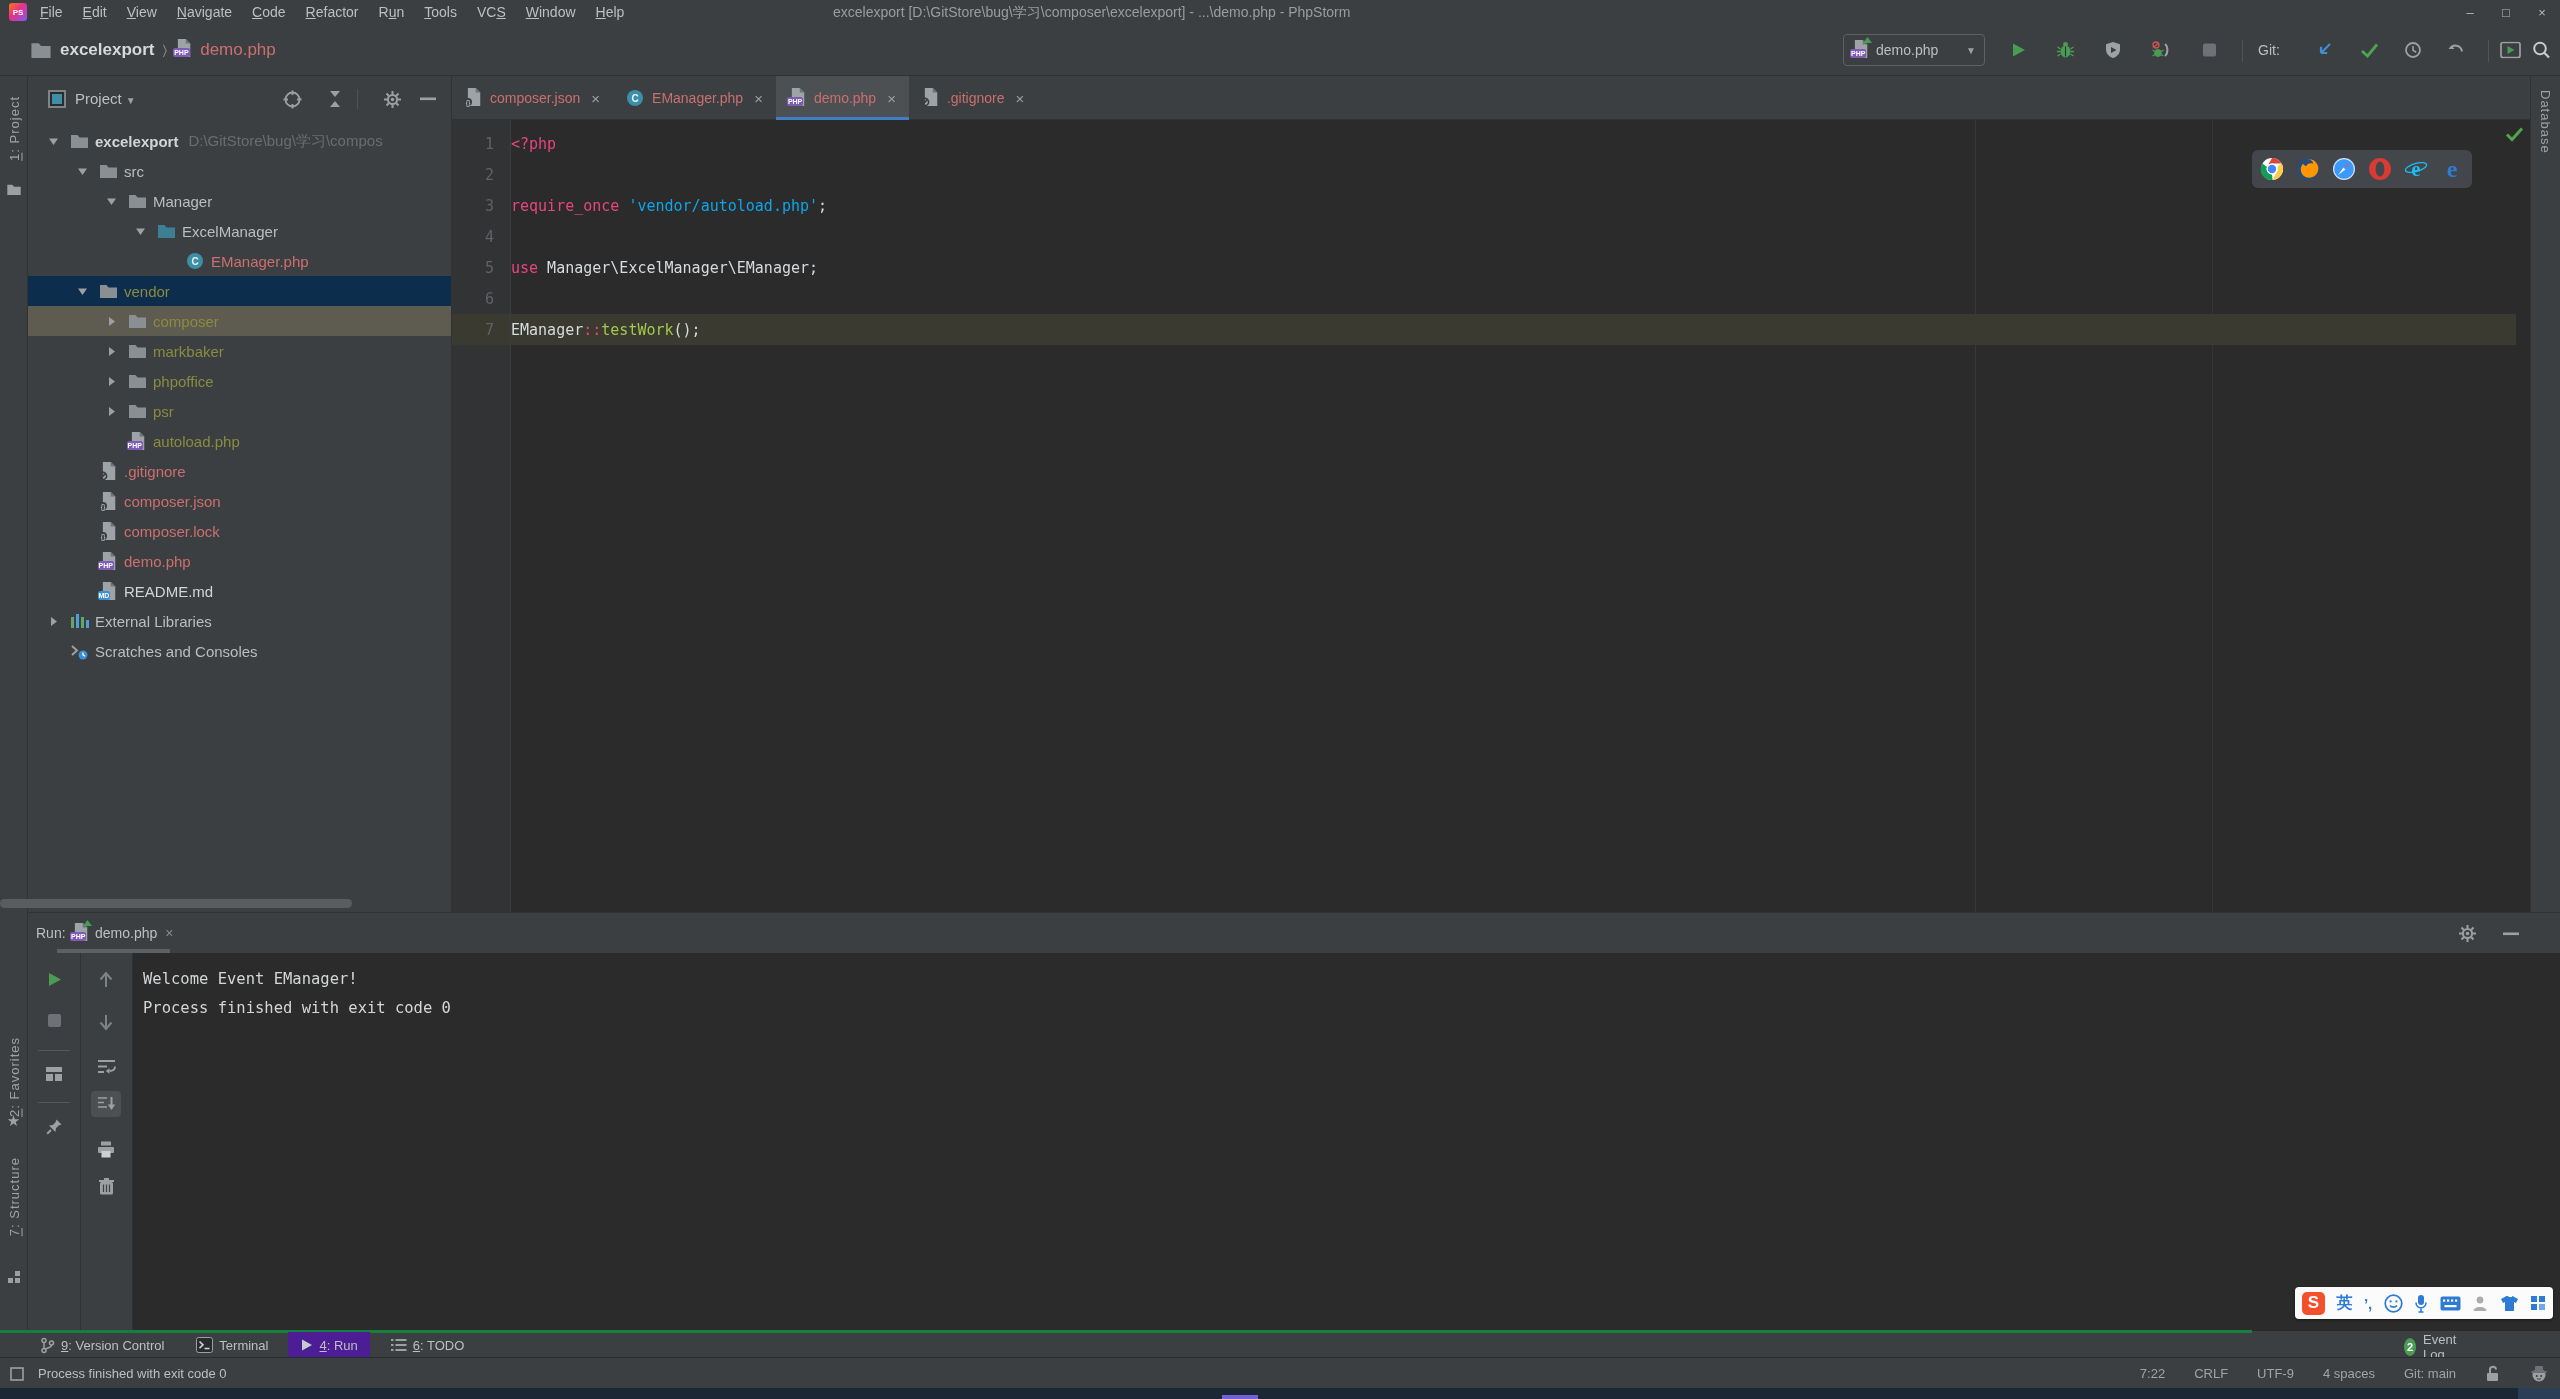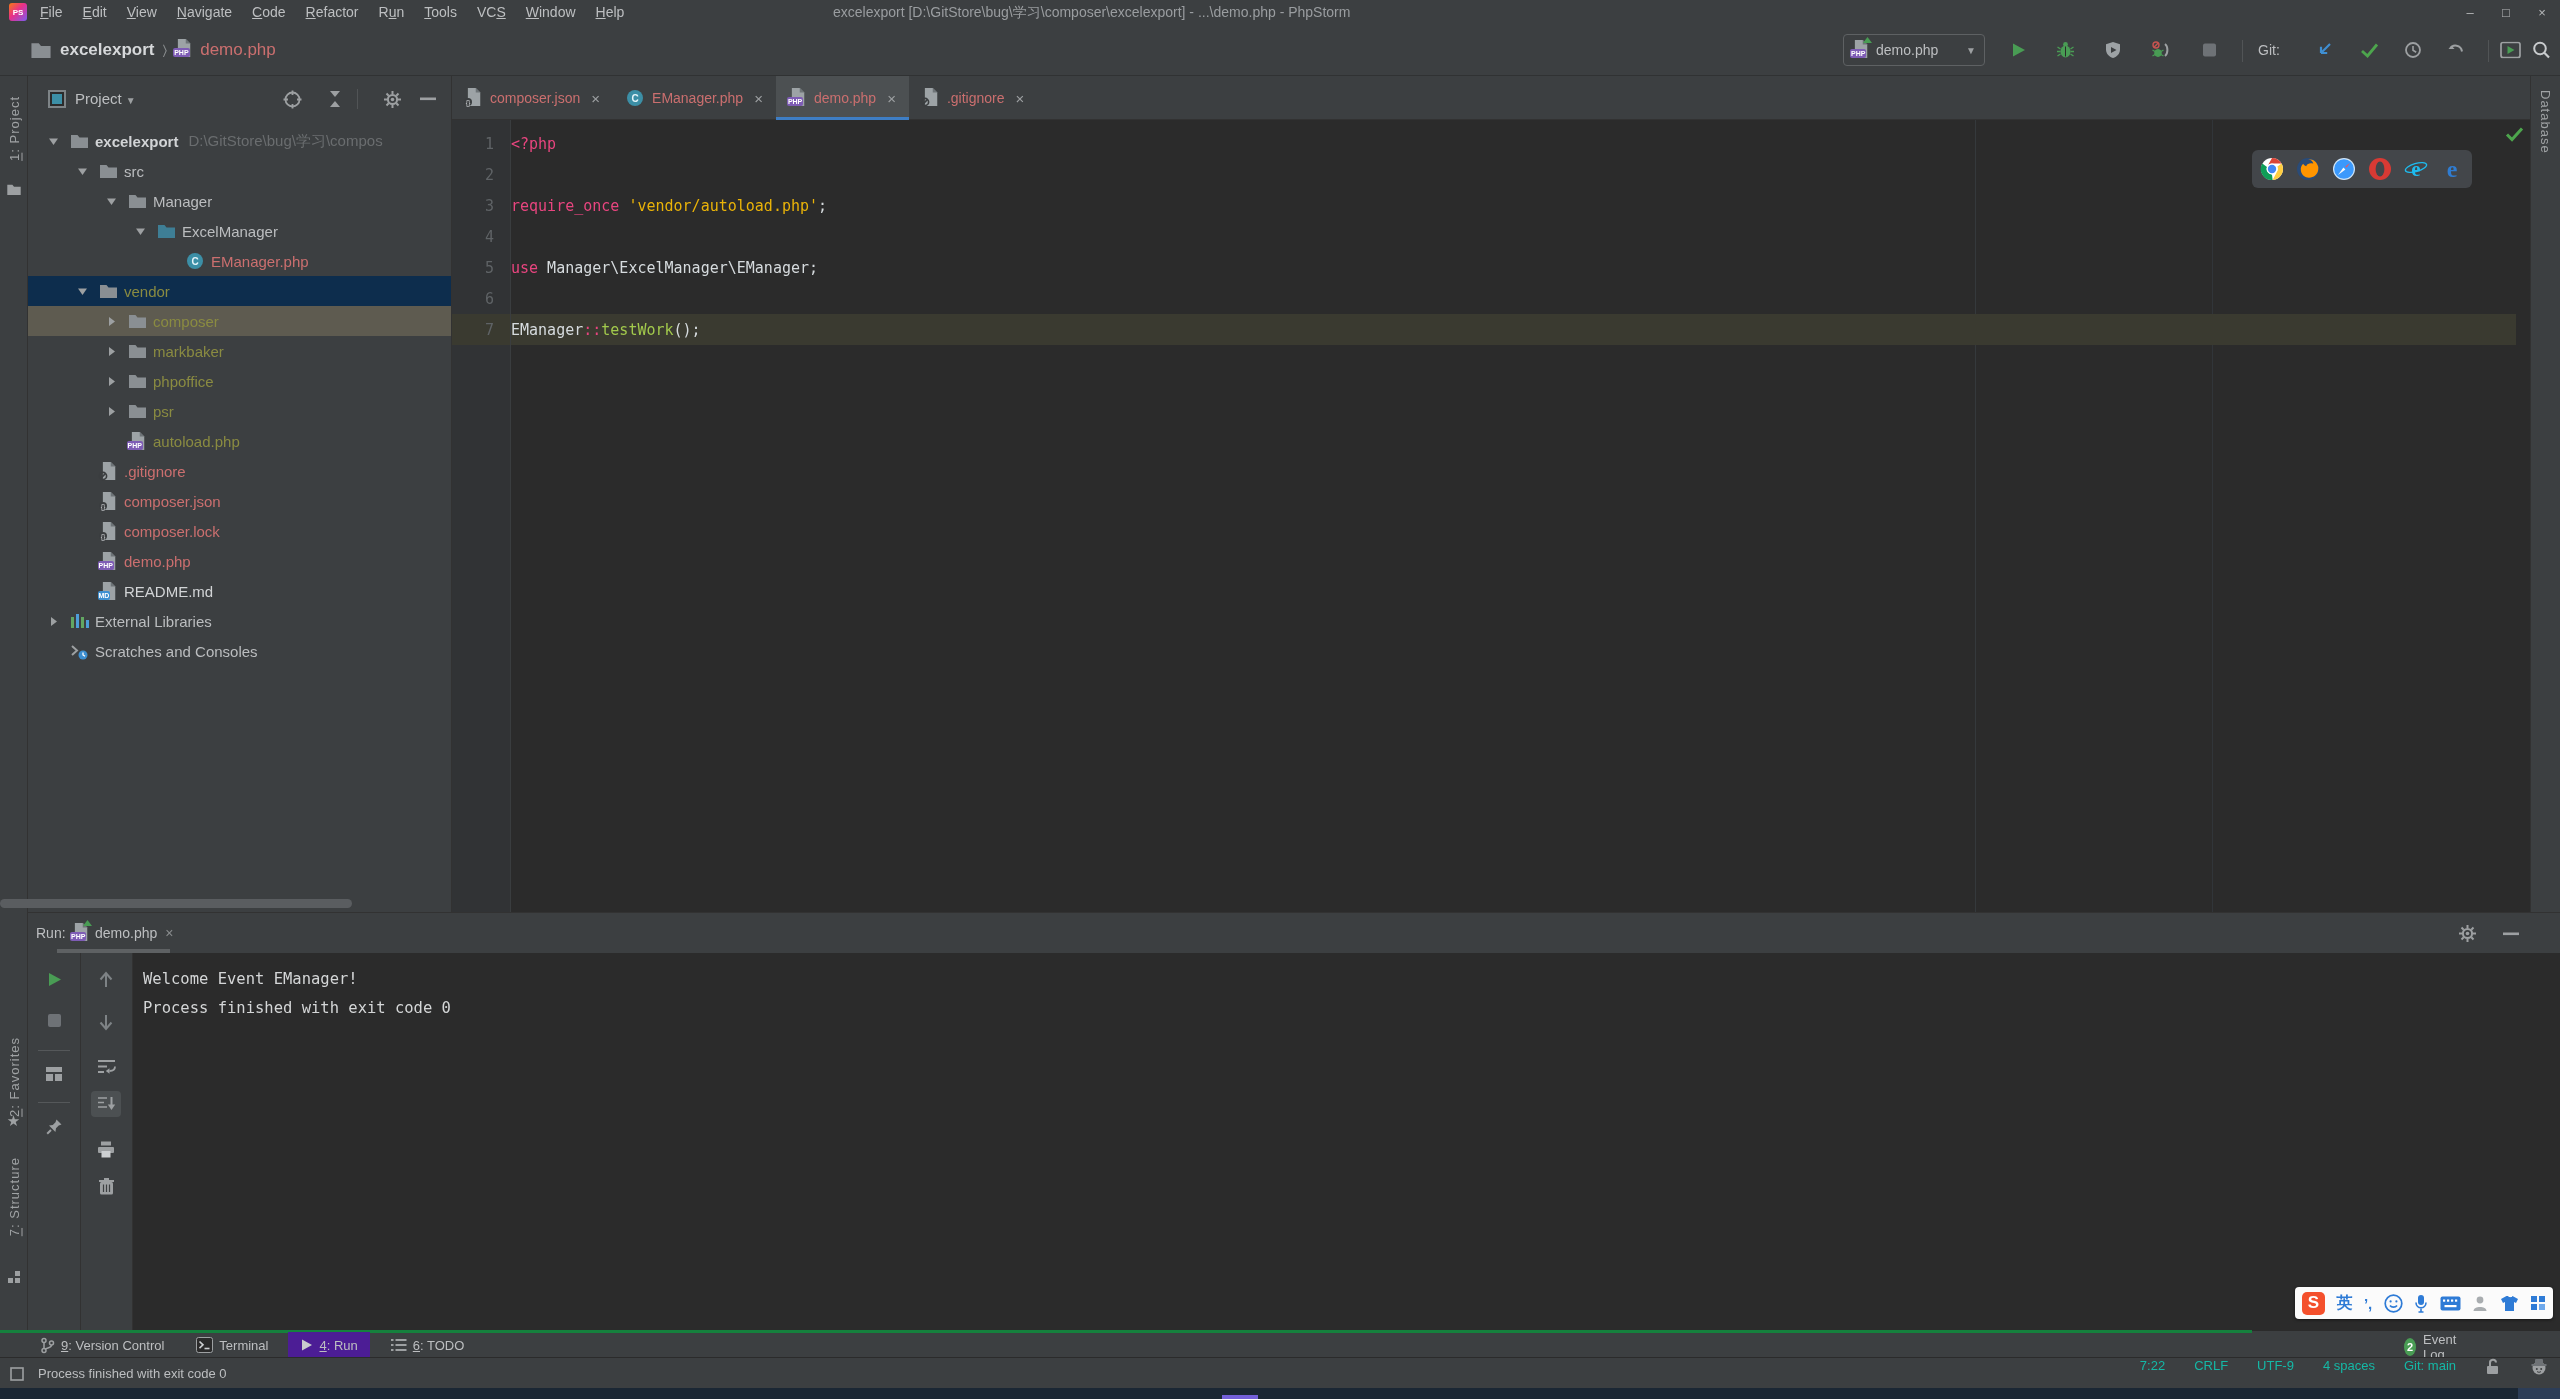--- a/index.html
+++ b/index.html
@@ -64,21 +64,21 @@
   .tab .x{color:#9DA0A2;font-size:15px;margin-left:3px}
   #editor{position:absolute;left:452px;top:120px;width:2078px;height:792px;background:#2B2B2B;overflow:hidden}
   #gutter-bg{position:absolute;left:0;top:0;width:58px;height:792px;background:#313335}
   #gutter-line{position:absolute;left:58px;top:0;width:1px;height:792px;background:#3A3D3F}
   .margin-guide{position:absolute;top:0;width:1px;height:792px}
   #lines{position:absolute;left:0;top:8px;width:2064px}
   .cl{height:31px;display:flex;align-items:center;font-family:"DejaVu Sans Mono",monospace;font-size:15px}
   .cl .num{flex:0 0 42px;text-align:right;color:#5F6366}
   .cl .code{margin-left:17px;white-space:pre}
   .cl.current{background:#3A3A30}
-  .k{color:#E8457F}.s{color:#eab308}.f{color:#A2C94C}.p{color:#D6DBDE}
+  .k{color:#E8457F}.s{color:#0ea5e9}.f{color:#A2C94C}.p{color:#D6DBDE}
   #browser-bar{position:absolute;left:1800px;top:30px;width:220px;height:38px;background:#43464A;border-radius:6px;
     display:flex;align-items:center;justify-content:center;gap:12px}
   #inspect-ok{position:absolute;left:2053px;top:6px}
   
   #run-panel{position:absolute;left:28px;top:912px;width:2532px;height:418px;background:#3C3F41;border-top:1px solid #323232}
   #run-header{position:absolute;left:0;top:0;width:2532px;height:40px}
   #run-label{position:absolute;left:8px;top:0;line-height:40px;font-size:14px;color:#BDBFC1}
   #run-tab{position:absolute;left:44px;top:0;height:40px;display:flex;align-items:center;gap:6px;font-size:14px;color:#BDBFC1}
   #run-tab .x{color:#8A8D8F;font-size:14px;margin-left:2px}
   #run-tab-underline{position:absolute;left:29px;top:36px;width:113px;height:4px;background:#5E6163}
@@ -94,21 +94,21 @@
   #toolwindow-bar{position:absolute;left:0;top:1330px;width:2252px;height:27px;background:#3C3F41;border-top:3px solid #15803d;display:flex;align-items:center}
   .twb-item{display:flex;align-items:center;gap:6px;font-size:13px;color:#BDBFC1;height:27px;padding:0 12px;white-space:nowrap}
   .twb-item u{text-decoration:underline}
   .twb-item.active{background:#4c1d95}
   #event-log{position:absolute;left:2404px;top:0;height:27px;display:flex;align-items:center;gap:7px;font-size:13px;color:#BDBFC1}
   #event-badge{width:18px;height:18px;border-radius:50%;background:#499C54;color:#fff;font-size:11px;font-weight:bold;
     display:flex;align-items:center;justify-content:center}
   #status-bar{position:absolute;left:0;top:1357px;width:2560px;height:31px;background:#3C3F41;border-top:1px solid #2B2B2B}
   #status-msg{position:absolute;left:38px;top:0;line-height:31px;font-size:13px;color:#BDBFC1}
   #status-sq{position:absolute;left:10px;top:9px}
-  #status-right{position:absolute;right:12px;top:0;height:31px;display:flex;gap:29px;font-size:13px;color:#14b8a6}
+  #status-right{position:absolute;right:12px;top:0;height:31px;display:flex;align-items:center;gap:29px;font-size:13px;color:#a3a3a3}
   #bottom-strip{position:absolute;left:0;top:1388px;width:2560px;height:11px;background:#1B2734}
   #bs-purple{position:absolute;left:1222px;top:7px;width:36px;height:4px;background:#7460D9}
   #bs-light{position:absolute;left:2518px;top:0;width:42px;height:11px;background:#2C3D57}
   
   #ime-bar{position:absolute;left:2295px;top:1287px;width:258px;height:32px;background:#FBFBFB;border-radius:4px;
     box-shadow:0 1px 3px rgba(0,0,0,.5);display:flex;align-items:center;justify-content:space-between;padding:0 7px}
   #ime-s{width:23px;height:23px;border-radius:5px;background:#F4502C;color:#fff;font-weight:bold;font-size:17px;
     display:flex;align-items:center;justify-content:center}
   #ime-lang{color:#2E7BD6;font-size:16px;font-weight:bold}
   #ime-comma{color:#2E7BD6;font-size:15px;font-weight:bold}

